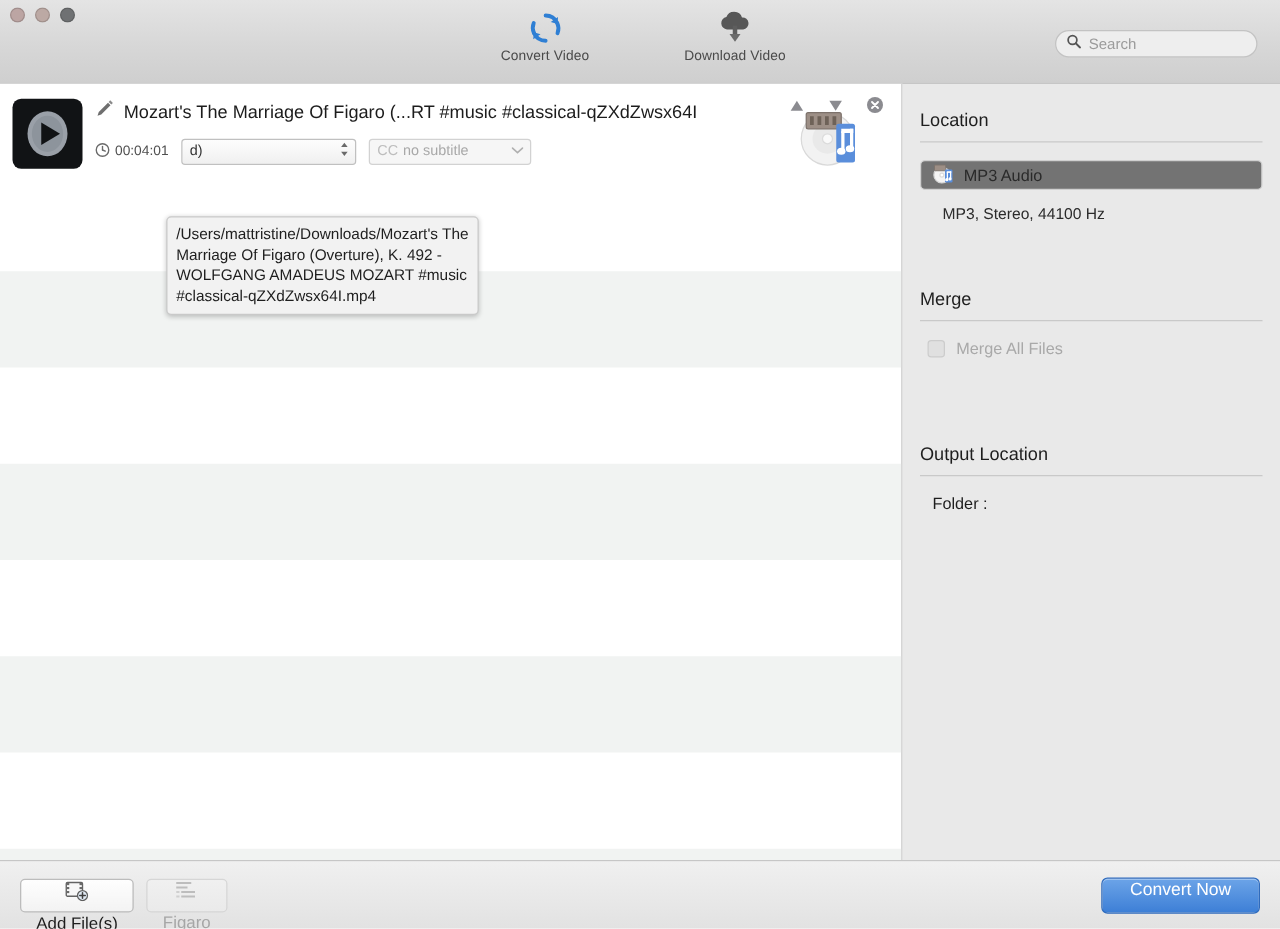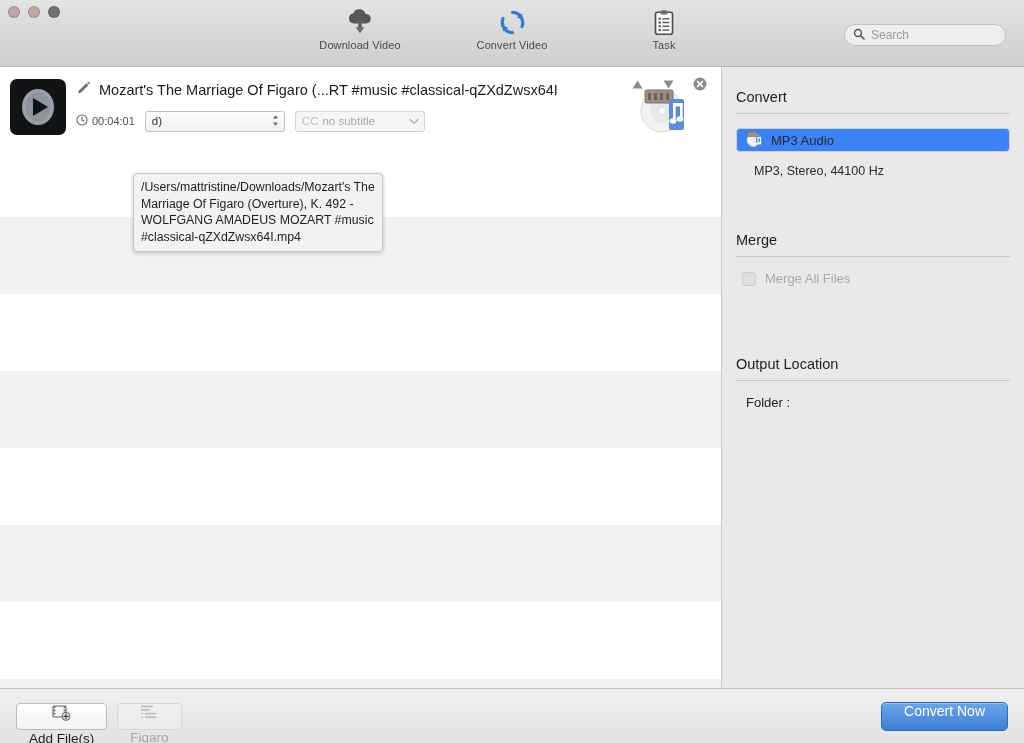--- a/index.html
+++ b/index.html
@@ -274,21 +274,21 @@
     padding: 22px 0 8px 0;
   }
   .sec-rule {
     height: 1px;
     background: #c9c9c9;
     margin-bottom: 14px;
   }
 
   .profile-box {
     height: 24px;
-    background: #3b82f6;
+    background: #737373;
     border: 1px solid #d0d0d0;
     border-radius: 4px;
     display: flex;
     align-items: center;
     gap: 7px;
     padding: 0 9px;
     font-size: 13px;
     color: #2a2a2a;
   }
   .profile-sub {
@@ -408,65 +408,46 @@
 
   <div class="toolbar">
 
     <div class="traffic-lights">
       <div class="tl tl-close"></div>
       <div class="tl tl-min"></div>
       <div class="tl tl-max"></div>
     </div>
 
     <div class="toolbar-items">
-
-      <div class="tb-item">
-        <span class="tb-icon">
-          <svg width="30" height="27" viewBox="0 0 30 27">
-            <path d="M8.6 14.5a5 5 0 0 1-.5-9.9A6.6 6.6 0 0 1 20.6 5a4.6 4.6 0 0 1 .9 9.5z" fill="#575757"></path>
-            <rect x="13.2" y="11.5" width="3.6" height="8.2" fill="#5e5e5e"></rect>
-            <path d="M10.6 18.2h8.8L15 24.3z" fill="#6a6a6a"></path>
-          </svg>
-        </span>
-        <span class="tb-label">Download Video</span>
-      </div>
 
       <div class="tb-item">
         <span class="tb-icon">
           <svg width="27" height="27" viewBox="0 0 27 27">
             <path d="M13.5 3.4a10.1 10.1 0 0 1 9.2 6" fill="none" stroke="#2f7fd4" stroke-width="3.1" stroke-linecap="round"></path>
             <path d="M13.5 23.6a10.1 10.1 0 0 1-9.2-6" fill="none" stroke="#2f7fd4" stroke-width="3.1" stroke-linecap="round"></path>
             <path d="M23.4 4.6l-.4 5.6-5.4-1.6z" fill="#2f7fd4"></path>
             <path d="M3.6 22.4l.4-5.6 5.4 1.6z" fill="#2f7fd4"></path>
             <path d="M22.9 9.6a10.1 10.1 0 0 1 .1 8" fill="none" stroke="#2f7fd4" stroke-width="3.1" stroke-linecap="round"></path>
             <path d="M4.1 17.4a10.1 10.1 0 0 1-.1-8" fill="none" stroke="#2f7fd4" stroke-width="3.1" stroke-linecap="round"></path>
           </svg>
         </span>
         <span class="tb-label">Convert Video</span>
       </div>
 
       <div class="tb-item">
         <span class="tb-icon">
-          <svg width="22" height="27" viewBox="0 0 22 27">
-            <rect x="2.5" y="3.2" width="17" height="22" rx="2" fill="#fbfbfb" stroke="#4a4a4a" stroke-width="1.6"></rect>
-            <rect x="7.5" y="1.2" width="7" height="4.2" rx="1.4" fill="#6d6d6d"></rect>
-            <g fill="#5a5a5a">
-              <rect x="5.6" y="8.6" width="2.2" height="2.2"></rect>
-              <rect x="5.6" y="12.4" width="2.2" height="2.2"></rect>
-              <rect x="5.6" y="16.2" width="2.2" height="2.2"></rect>
-              <rect x="5.6" y="20" width="2.2" height="2.2"></rect>
-              <rect x="9.4" y="9" width="7" height="1.4"></rect>
-              <rect x="9.4" y="12.8" width="7" height="1.4"></rect>
-              <rect x="9.4" y="16.6" width="7" height="1.4"></rect>
-              <rect x="9.4" y="20.4" width="7" height="1.4"></rect>
-            </g>
+          <svg width="30" height="27" viewBox="0 0 30 27">
+            <path d="M8.6 14.5a5 5 0 0 1-.5-9.9A6.6 6.6 0 0 1 20.6 5a4.6 4.6 0 0 1 .9 9.5z" fill="#575757"></path>
+            <rect x="13.2" y="11.5" width="3.6" height="8.2" fill="#5e5e5e"></rect>
+            <path d="M10.6 18.2h8.8L15 24.3z" fill="#6a6a6a"></path>
           </svg>
         </span>
-        <span class="tb-label">Task</span>
+        <span class="tb-label">Download Video</span>
       </div>
+
 
     </div>
 
     <div class="search-wrap">
       <span>
         <svg width="12" height="12" viewBox="0 0 12 12">
           <circle cx="5" cy="5" r="3.5" fill="none" stroke="#555" stroke-width="1.4"></circle>
           <line x1="7.6" y1="7.6" x2="11" y2="11" stroke="#555" stroke-width="1.5" stroke-linecap="round"></line>
         </svg>
       </span>
@@ -585,21 +566,21 @@
             </svg>
           </span>
         </div>
       </div>
 
       <div class="tooltip">/Users/mattristine/Downloads/Mozart's The Marriage Of Figaro (Overture), K. 492 - WOLFGANG AMADEUS MOZART #music #classical-qZXdZwsx64I.mp4</div>
     </div>
 
     <div class="panel">
 
-      <div class="sec-title">Convert</div>
+      <div class="sec-title">Location</div>
       <div class="sec-rule"></div>
 
       <div class="profile-box">
         <span>
           <svg width="18" height="16" viewBox="0 0 18 16">
             <circle cx="7.5" cy="9" r="6.4" fill="#f4f4f4" stroke="#d5d5d5"></circle>
             <circle cx="7.5" cy="9" r="1.6" fill="#fff" stroke="#dcdcdc"></circle>
             <rect x="1.6" y="1" width="9" height="4.6" rx="0.8" fill="#9d8f86" stroke="#7d726b" stroke-width="0.7"></rect>
             <rect x="10" y="4.6" width="6" height="10.4" rx="1" fill="#5a8edb"></rect>
             <g fill="#fff">

